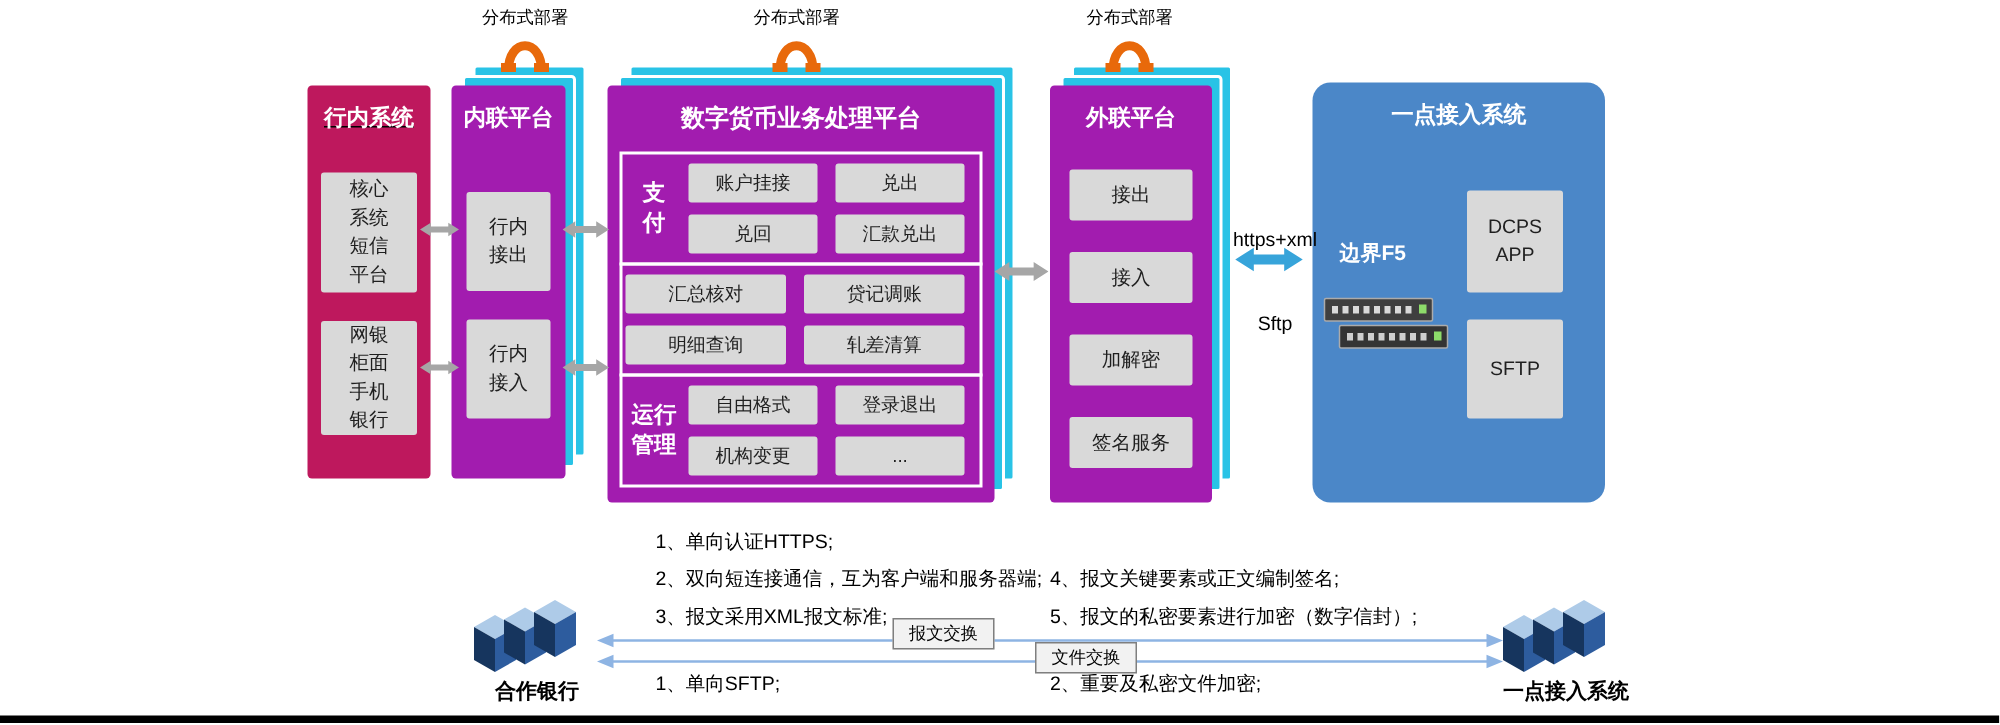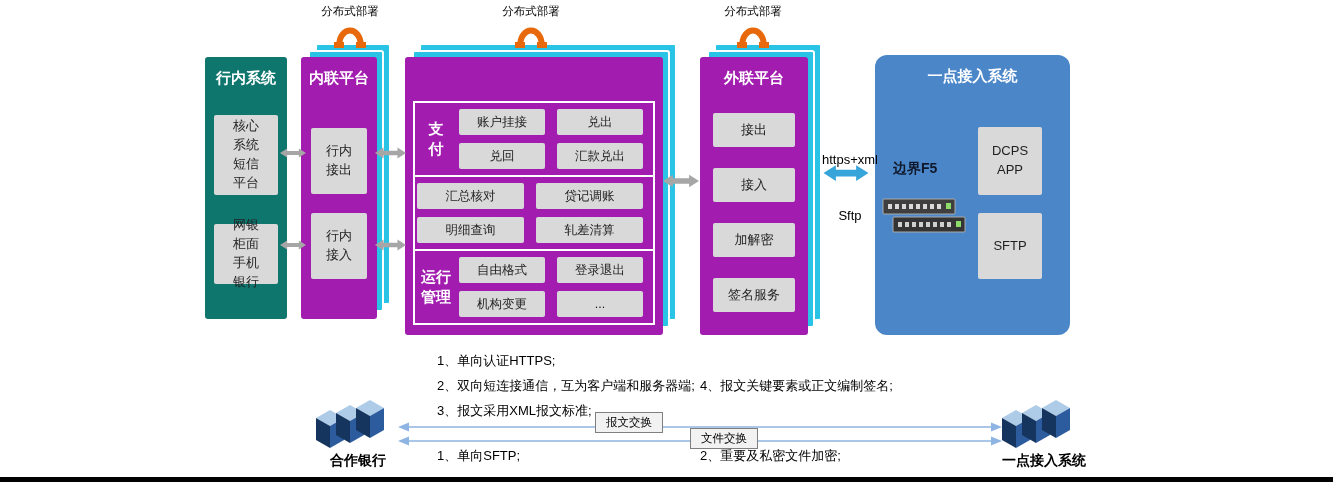--- a/index.html
+++ b/index.html
@@ -2,21 +2,21 @@
 <html><head>
 <meta charset="utf-8">
 <style>
   * { margin:0; padding:0; box-sizing:border-box; }
   html,body { background:#fff; }
   body { font-family:"Liberation Sans","DejaVu Sans",sans-serif; width:1333px; height:483px; }
   .canvas { position:relative; width:1333px; height:483px; background:#fff; overflow:hidden; }
   .abs { position:absolute; }
 
   
-  .cyan { background:#0f766e; }
+  .cyan { background:#be185d;text-decoration:underline; }
   .panel { position:absolute; border-radius:3px; }
   .panel-title { color:#fff; font-weight:bold; font-size:15px; text-align:center; padding-top:12px; position:relative; z-index:2; }
   .stack { position:absolute; }
   .stack .layer { position:absolute; left:0; top:0; width:100%; height:100%;
                   background:#29c3e6; border:2px solid #fff; border-radius:3px; }
   .stack .layer.l2 { transform:translate(14px,-14px); }
   .stack .layer.l1 { transform:translate(7px,-7px); }
   .stack .main { position:absolute; left:0; top:0; width:100%; height:100%;
                  background:#a21caf; border-radius:3px; }
 
@@ -33,21 +33,21 @@
   .dcpp-rowlabel { width:42px; display:flex; align-items:center; justify-content:center;
                    color:#fff; font-weight:bold; font-size:15px; line-height:1.35;
                    white-space:pre-line; text-align:center; }
   .dcpp-cells { flex:1; display:grid; grid-template-columns:1fr 1fr; gap:8px 12px;
                 padding:0 10px 0 2px; align-content:center; align-items:center; }
   .cell { background:#d9d9d9; height:26px; display:flex; align-items:center;
           justify-content:center; font-size:12.5px; color:#1f1f1f; border-radius:2px; }
 
   
   .access-panel { position:absolute; background:#4b87c8; border-radius:12px; }
-  .f5-label { position:absolute; color:#0f172a; font-size:14px; font-weight:bold; }
+  .f5-label { position:absolute; color:#ffffff; font-size:14px; font-weight:bold; }
 
   
   .deploy-label { position:absolute; font-size:11.5px; color:#000; width:70px; text-align:center; }
 
   
   .note { position:absolute; font-size:13px; color:#000; white-space:nowrap; }
   .proto { position:absolute; font-size:13px; color:#000; text-align:center;margin-top:12px; }
   .xlabel { position:absolute; background:#f2f2f2; border:1px solid #7f7f7f;
             font-size:11.5px; color:#000; padding:2px 10px; white-space:nowrap; z-index:5; }
   .cluster-label { position:absolute; font-size:14px; font-weight:bold; color:#000; text-align:center; }
@@ -80,21 +80,21 @@
     <rect x="4" y="25" width="10" height="6" fill="#e8690b"></rect>
       <rect x="26" y="25" width="10" height="6" fill="#e8690b"></rect>
   </svg>
 
   <div class="panel cyan" style="left:205px;top:57px;width:82px;height:262px">
     <div class="panel-title">行内系统</div>
     <div class="gray-box" style="left:9px;top:58px;width:64px;height:80px">核心
 系统
 短信
 平台</div>
-    <div class="gray-box" style="left:9px;top:167px;width:64px;height:60px">网银
+    <div class="gray-box" style="left:9px;top:157px;width:64px;height:76px">网银
 柜面
 手机
 银行</div>
   </div>
 
   <div class="stack" style="left:301px;top:57px;width:76px;height:262px">
     <div class="layer l2"></div>
     <div class="layer l1"></div>
     <div class="main">
       <div class="panel-title">内联平台</div>
@@ -102,20 +102,21 @@
 接出</div>
       <div class="gray-box" style="left:10px;top:156px;width:56px;height:66px">行内
 接入</div>
     </div>
   </div>
 
   <div class="stack" style="left:405px;top:57px;width:258px;height:278px">
     <div class="layer l2"></div>
     <div class="layer l1"></div>
     <div class="main">
+      <div class="panel-title" style="font-size:16px">数字货币业务处理平台</div>
       <div class="dcpp-inner">
         <div class="dcpp-row">
           <div class="dcpp-rowlabel">支
 付</div>
           <div class="dcpp-cells">
             <div class="cell">账户挂接</div>
             <div class="cell">兑出</div>
             <div class="cell">兑回</div>
             <div class="cell">汇款兑出</div>
           </div>
@@ -189,20 +190,21 @@
   <div class="proto" style="left:812px;top:140px;width:76px">https+xml</div>
   <svg class="abs z3" style="left:819px;top:164px" width="54" height="18" viewBox="0 0 40 16">
     <polygon points="0,8 11,1 11,5 29,5 29,1 40,8 29,15 29,11 11,11 11,15" fill="#37a4da"></polygon>
     </svg>
   <div class="proto" style="left:830px;top:196px;width:40px">Sftp</div>
 
   <div class="note" style="left:437px;top:352px">1、单向认证HTTPS;</div>
   <div class="note" style="left:437px;top:377px">2、双向短连接通信，互为客户端和服务器端;</div>
   <div class="note" style="left:437px;top:402px">3、报文采用XML报文标准;</div>
   <div class="note" style="left:700px;top:377px">4、报文关键要素或正文编制签名;</div>
+  <div class="note" style="left:700px;top:402px">5、报文的私密要素进行加密（数字信封）;</div>
   <div class="note" style="left:437px;top:447px">1、单向SFTP;</div>
   <div class="note" style="left:700px;top:447px">2、重要及私密文件加密;</div>
 
   <svg class="abs" style="left:316px;top:400px" width="84" height="50" viewBox="0 0 84 50">
     <g transform="translate(0,10)">
       <polygon points="0,8 14,0 28,8 14,16" fill="#aecbe8"></polygon>
         <polygon points="0,8 0,30 14,38 14,16" fill="#16355e"></polygon>
         <polygon points="14,16 14,38 28,30 28,8" fill="#2d5c9e"></polygon>
     </g>
     <g transform="translate(20,5)">

